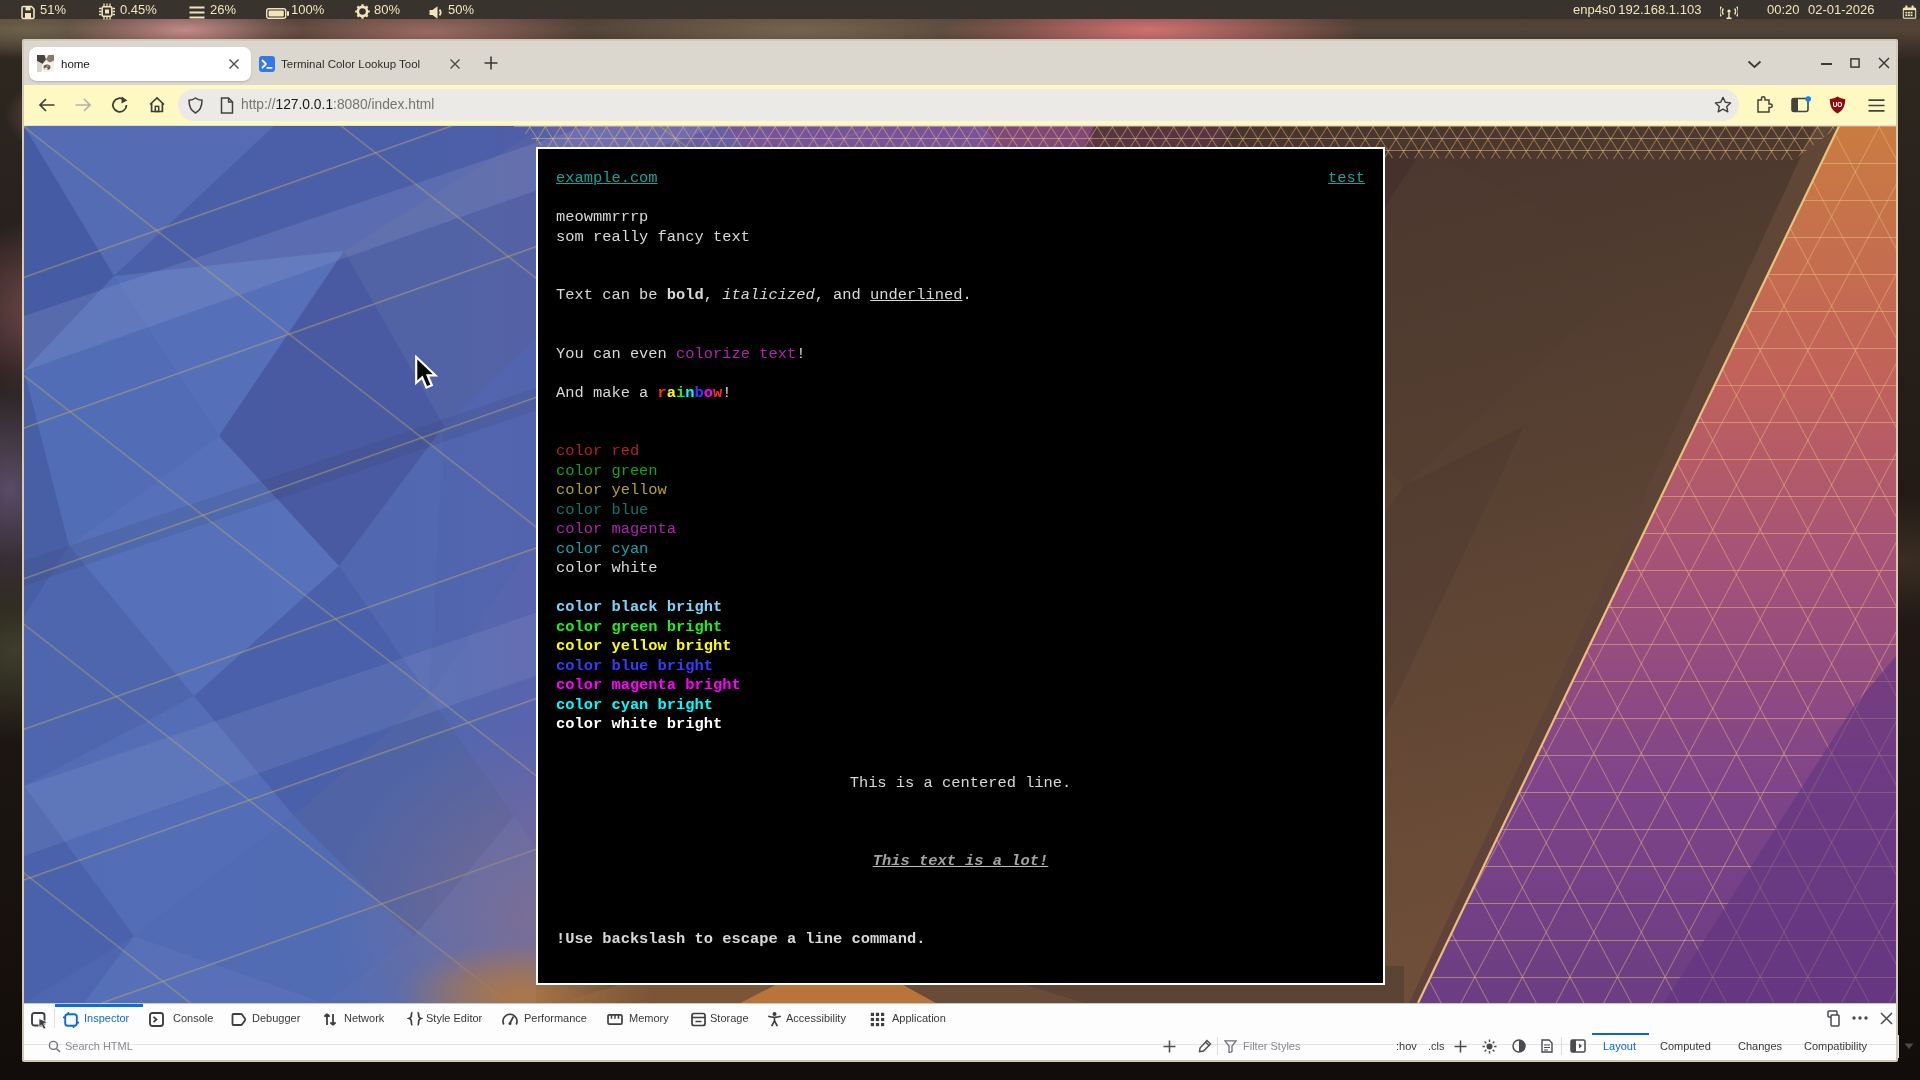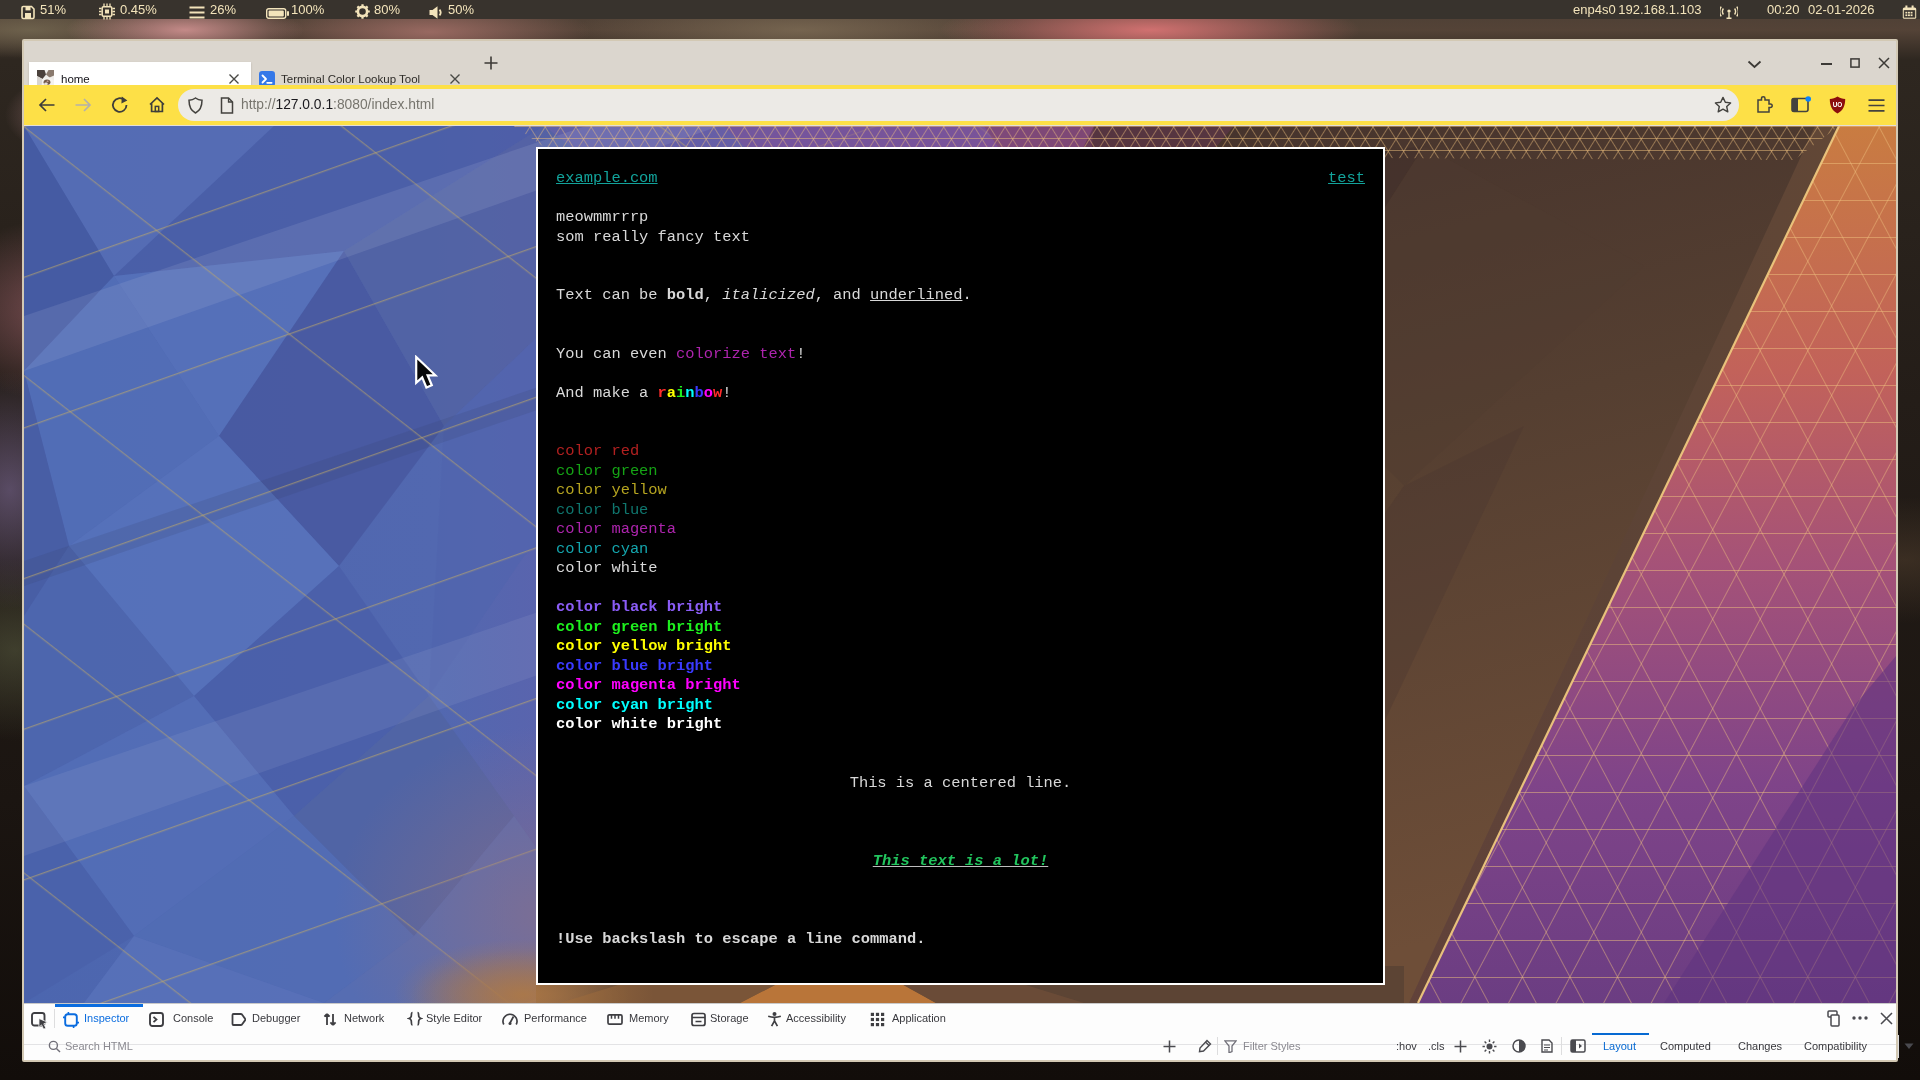--- a/index.html
+++ b/index.html
@@ -14,35 +14,35 @@
 radial-gradient(170px 40px at 185px 30px,rgba(215,150,150,.85),rgba(215,150,150,0) 70%),
 radial-gradient(320px 50px at 800px 30px,rgba(125,108,85,.8),rgba(125,108,85,0) 70%),
 radial-gradient(230px 48px at 430px 32px,rgba(170,115,108,.8),rgba(170,115,108,0) 70%),
 radial-gradient(180px 40px at 30px 30px,rgba(120,110,85,.7),rgba(120,110,85,0) 70%),
 radial-gradient(220px 90px at 1905px 560px,rgba(80,62,45,.55),rgba(80,62,45,0) 70%),
 linear-gradient(180deg,#4a3e34 0px,#544337 30px,#2e2720 60px,#241d18 400px,#1b1511 800px,#120d0a 1080px);}
 #sbar{position:absolute;left:0;top:0;width:1920px;height:19px;background:#38332d;color:#f3e4bb;font-size:13px;}
 .sit{position:absolute;top:0;height:19px;line-height:19px;white-space:nowrap;}
 #win{position:absolute;left:22px;top:39px;width:1876px;height:1023px;border:2px solid #d3c9b4;border-radius:2px;box-sizing:border-box;background:#dbd6ce;}
 #tabs{position:absolute;left:0;top:0;width:1872px;height:44px;background:#dbd6ce;}
-#nav{position:absolute;left:0;top:44px;width:1872px;height:41px;background:#fde047;border-bottom:1px solid #e4dfd6;box-sizing:border-box;}
+#nav{position:absolute;left:0;top:44px;width:1872px;height:41px;background:#fef9c3;border-bottom:1px solid #e4dfd6;box-sizing:border-box;}
 #page{position:absolute;left:0;top:85px;width:1872px;height:877px;overflow:hidden;background:#5568ae;}
 #dt{position:absolute;left:0;top:962px;width:1872px;height:57px;background:#fdfdfd;border-top:1px solid #c9c9c9;box-sizing:border-box;}
 #dt1{position:absolute;left:0;top:0;width:1872px;height:41px;border-bottom:1px solid #e3e3e5;box-sizing:border-box;}
 #dt2{position:absolute;left:16px;top:29px;width:1872px;height:27px;}
-.tab{position:absolute;top:6px;height:34px;border-radius:0;margin-top:15px;}
+.tab{position:absolute;top:6px;height:34px;border-radius:8px;}
 #tab1{left:5px;width:222px;background:#fff;box-shadow:0 1px 2px rgba(0,0,0,.18);}
 .tabtxt{position:absolute;top:0;height:34px;line-height:34px;font-size:11.5px;color:#15141a;white-space:nowrap;}
 #term{position:absolute;left:512px;top:21px;width:849px;height:838px;box-sizing:border-box;border:2px solid #ffffff;background:#000;}
 #tbody{margin:0;padding:20px 18px 0 18px;font-family:"Liberation Mono",monospace;font-size:15.4px;line-height:19.5px;color:#d8d8d8;}
 .ln{height:19.5px;white-space:pre;}
 .lk{color:#12a39b;text-decoration:underline;}
 .ctr{text-align:center;}
 .red{color:#b22020}.grn{color:#15a315}.yel{color:#b5a420}.blu{color:#0f766e}.mag{color:#ad24ad}.cya{color:#14a5ad}.whi{color:#d8d8d8}
-.bblk{color:#8b5cf6}.bred{color:#ff2b2b}.bgrn{color:#1ef01e}.byel{color:#ffff00}.bblu{color:#3a3aff}.bmag{color:#ff00ff}.bcya{color:#00ffff}.bwhi{color:#ffffff}
+.bblk{color:#7dd3fc}.bred{color:#ff2b2b}.bgrn{color:#1ef01e}.byel{color:#ffff00}.bblu{color:#3a3aff}.bmag{color:#ff00ff}.bcya{color:#00ffff}.bwhi{color:#ffffff}
 b,.b{font-weight:bold}
 .dtxt{position:absolute;font-size:11px;color:#38383d;white-space:nowrap;}
 .ic{position:absolute;}
 </style>
 </head>
 <body>
 <div id="desk"></div>
 <div id="sbar">
 <svg class="sit" style="left:21px;top:3px" width="14" height="14" viewBox="0 0 14 14">
       <path d="M1 2.2 C1 1.5 1.5 1 2.2 1 L10.5 1 L13 3.5 L13 11.8 C13 12.5 12.5 13 11.8 13 L2.2 13 C1.5 13 1 12.5 1 11.8 Z" fill="none" stroke="#f3e4bb" stroke-width="1.6"></path>
@@ -365,21 +365,21 @@
 <div class="ln"><b class="bblu">color blue bright</b></div>
 <div class="ln"><b class="bmag">color magenta bright</b></div>
 <div class="ln"><b class="bcya">color cyan bright</b></div>
 <div class="ln"><b class="bwhi">color white bright</b></div>
 <div class="ln"></div>
 <div class="ln"></div>
 <div class="ln ctr">This is a centered line.</div>
 <div class="ln"></div>
 <div class="ln"></div>
 <div class="ln"></div>
-<div class="ln ctr"><u style="color:#bdbdbd"><i><b style="color:#22c55e">This text is a lot!</b></i></u></div>
+<div class="ln ctr"><u style="color:#bdbdbd"><i><b style="color:#a3a3a3">This text is a lot!</b></i></u></div>
 <div class="ln"></div>
 <div class="ln"></div>
 <div class="ln"></div>
 <div class="ln"><b>!Use backslash to escape a line command.</b></div>
 </div>
       </div>
     <svg id="cursor" width="26" height="36" viewBox="0 0 26 36" style="position:absolute;left:390px;top:229px">
         <path d="M2.2 2 L2.2 27.8 L8.2 22.4 L12.4 32.5 L17.8 30.2 L13.6 20.3 L21.4 20.3 Z" fill="#080808" stroke="#fff" stroke-width="2.2" stroke-linejoin="miter"></path>
       </svg>
   </div>

